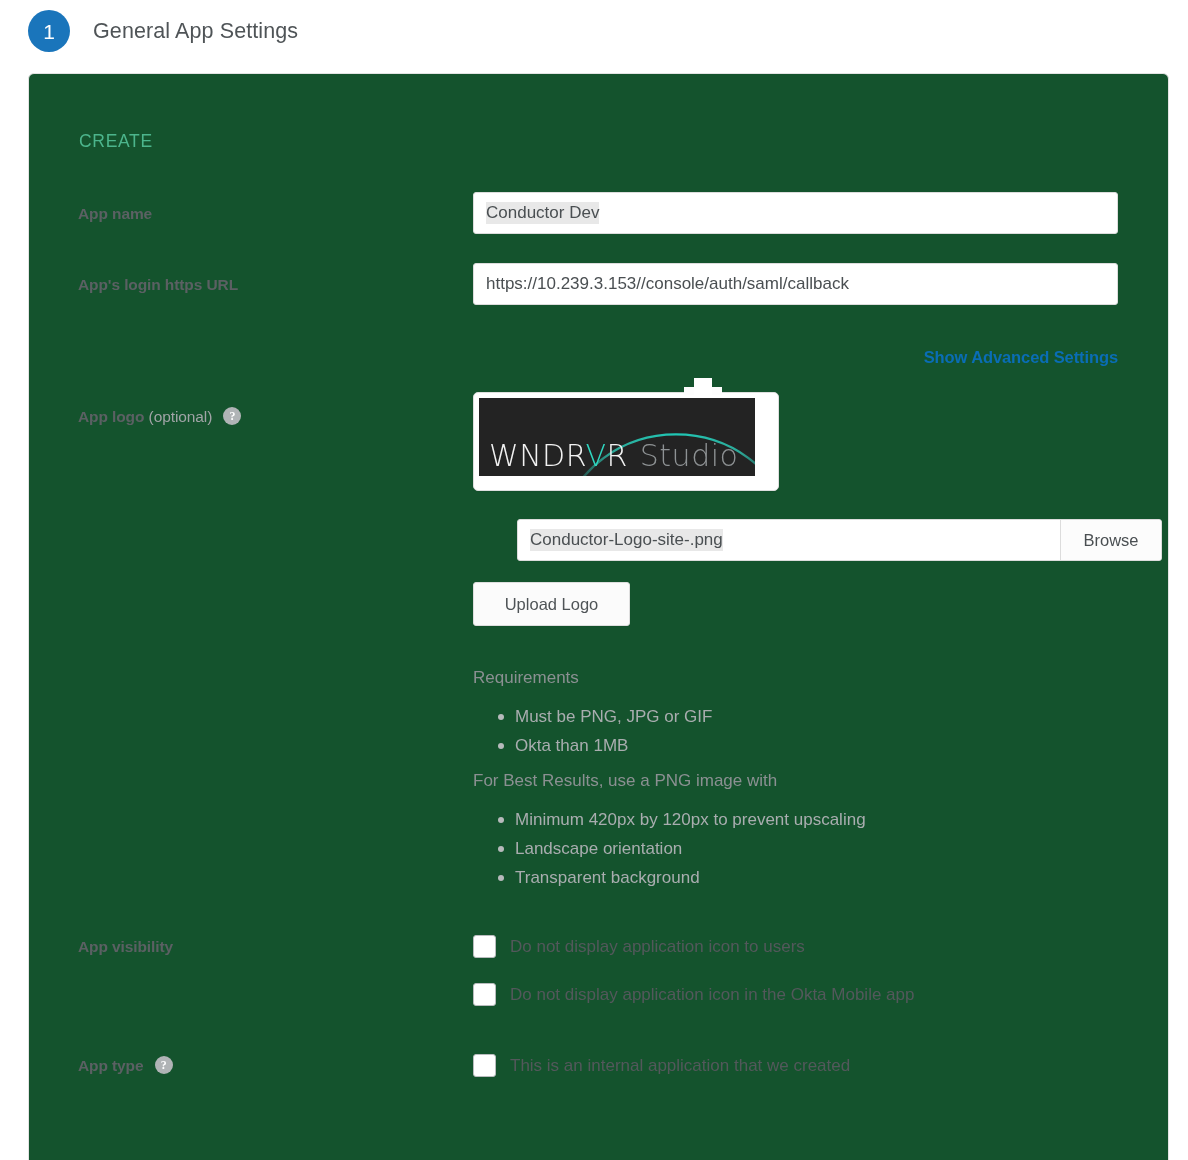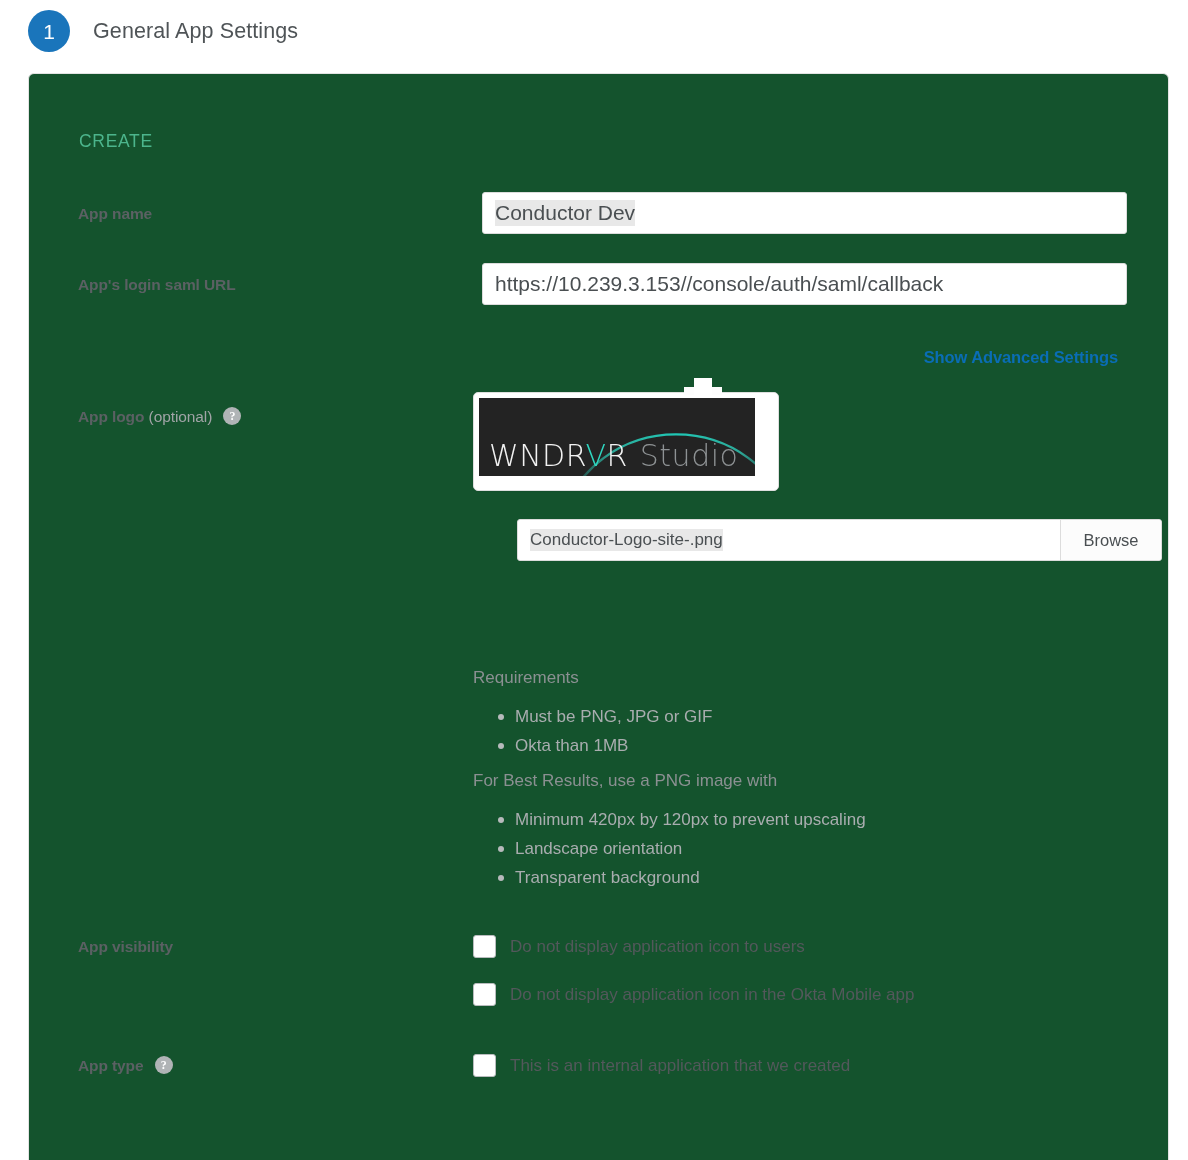--- a/index.html
+++ b/index.html
@@ -109,25 +109,24 @@
   
   .textinput {
     position: absolute;
     background: #ffffff;
     border: 1px solid #dcdcdc;
     border-radius: 3px;
     height: 42px;
     display: flex;
     align-items: center;
     padding: 0 12px;
-    font-size: 21px;
+    font-size: 17px;
     color: #4a4f52;
     overflow: hidden;
     white-space: nowrap;
-    margin-left: 9px;
   }
   .textinput .hl {
     background: #e8e8e8;
     padding: 1px 0;
   }
 
   .link {
     position: absolute;
     font-size: 16.5px;
     color: #0a6db5;
@@ -322,21 +321,21 @@
 
   <div class="panel">
     <div class="section-label">CREATE</div>
   </div>
 
   <div class="row-label" style="left:78px; top:205px;">App name</div>
   <div class="textinput" style="left:473px; top:192px; width:645px;">
     <span class="hl">Conductor Dev</span>
   </div>
 
-  <div class="row-label" style="left:78px; top:276px;">App's login saml URL</div>
+  <div class="row-label" style="left:78px; top:276px;">App's login https URL</div>
   <div class="textinput" style="left:473px; top:263px; width:645px;">
     <span>https://10.239.3.153//console/auth/saml/callback</span>
   </div>
 
   <div class="link" style="right:70px; top:348px;">Show Advanced Settings</div>
 
   <div class="row-label" style="left:78px; top:407px;">
     <span>App logo</span>
     <span class="optional">(optional)</span>
     <span class="helpicon">?</span>
@@ -362,20 +361,21 @@
   <div class="logo-notch2"></div>
   <div class="logo-notch"></div>
 
   <div class="fileinput">
     <div class="fname">
       <span class="hl">Conductor-Logo-site-.png</span>
     </div>
     <div class="browse-btn">Browse</div>
   </div>
 
+  <div class="upload-btn">Upload Logo</div>
 
   <div class="req-head" style="top:668px;">Requirements</div>
   <ul class="req-list" style="top:702px;">
     <li>Must be PNG, JPG or GIF</li>
     <li>Okta than 1MB</li>
   </ul>
 
   <div class="req-head" style="top:771px;">For Best Results, use a PNG image with</div>
   <ul class="req-list" style="top:805px;">
     <li>Minimum 420px by 120px to prevent upscaling</li>

